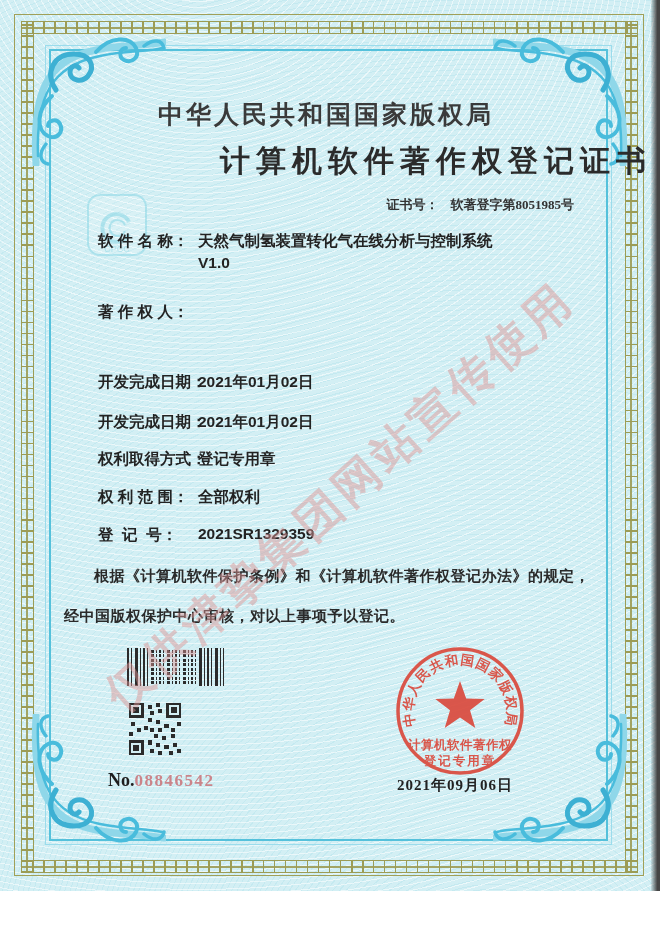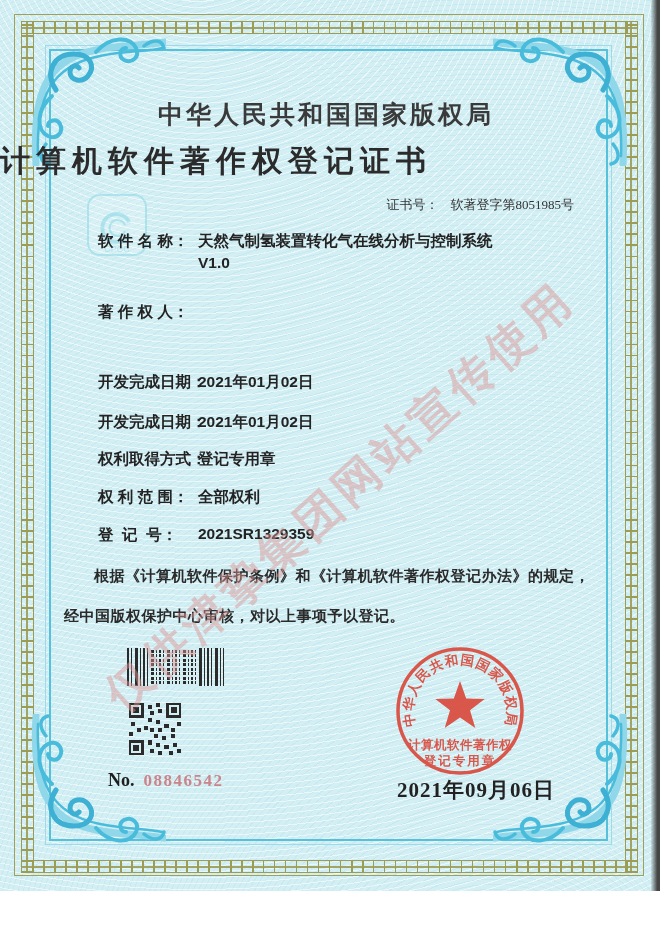--- a/index.html
+++ b/index.html
@@ -49,23 +49,23 @@
     border:2px solid var(--blue); }
   .corner{ position:absolute; width:140px; height:140px; }
   .corner.tl{ left:26px; top:26px; }
   .corner.tr{ left:493px; top:26px; transform:scaleX(-1); }
   .corner.bl{ left:26px; top:714px; transform:scaleY(-1); }
   .corner.br{ left:493px; top:714px; transform:scale(-1,-1); }
   .emblem{ position:absolute; left:85px; top:192px; width:64px; height:72px; opacity:.55; }
   
   .authority{ position:absolute; left:0; right:8px; top:98px; text-align:center;
     font-weight:bold; font-size:25px; letter-spacing:3px; color:#3a3a3a; }
-  .cert-title{ position:absolute; left:0; right:8px; top:141px; text-align:left;
+  .cert-title{ position:absolute; left:0; right:8px; top:141px; text-align:right;
     font-weight:bold; font-size:30px; letter-spacing:6px; color:#2b2b2b;font-family:Liberation Mono, monospace; }
-  .certno{ position:absolute; top:196px; right:86px; font-weight:normal; font-size:13px; color:#333; }
+  .certno{ position:absolute; top:196px; right:86px; font-weight:bold; font-size:13px; color:#333; }
   .certno .gap{ display:inline-block; width:12px; }
   
   .flabel,.fvalue{
     position:absolute; font-family:"Liberation Sans","DejaVu Sans",sans-serif;
     font-weight:bold; font-size:15.5px; color:var(--ink); white-space:pre;
   }
   .flabel{ left:82px;padding-left:16px; }
   .fvalue{ left:198px; }
   
   .para{ position:absolute; left:64px; top:556px; width:534px;
@@ -77,24 +77,24 @@
       #2b2b2b 0 2px, rgba(0,0,0,0) 2px 4px,
       #2b2b2b 4px 5px, rgba(0,0,0,0) 5px 8px,
       #2b2b2b 8px 11px, rgba(0,0,0,0) 11px 13px,
       #2b2b2b 13px 14px, rgba(0,0,0,0) 14px 16px); }
   .barcode .noise{ position:absolute; left:22%; top:0; width:52%; height:100%;
     background:repeating-linear-gradient(0deg,
       var(--bg) 0 2px, rgba(0,0,0,0) 2px 5px,
       var(--bg) 5px 6px, rgba(0,0,0,0) 6px 9px); }
   .qr{ position:absolute; left:129px; top:703px; width:52px; height:52px; }
   .serial{ position:absolute; left:108px; top:770px; font-weight:bold; font-size:18px; color:#1e1e1e; }
-  .serial .num{ color:#cb848a; font-size:17px; letter-spacing:1.5px; margin-left:9px; font-weight:600; }
+  .serial .num{ color:#cb848a; font-size:17px; letter-spacing:1.5px; font-weight:600; }
   
   .seal{ position:absolute; left:394px; top:645px; width:132px; height:132px; opacity:.92; }
-  .issue-date{ position:absolute; left:397px; top:776px; font-weight:bold; font-size:21px;
+  .issue-date{ position:absolute; left:397px; top:776px; font-weight:bold; font-size:15px;
     letter-spacing:1px; color:#222; }
   
   .watermark{ position:absolute; left:340px; top:497px;
     transform:translate(-50%,-50%) rotate(-42deg);
     font-weight:bold; font-size:46px; letter-spacing:5px; white-space:nowrap;
     color:rgba(219,148,148,.48); pointer-events:none; }
   
   .scan-edge{ position:absolute; left:651px; top:0; width:9px; height:891px;
     background:linear-gradient(90deg, rgba(70,70,70,.1), #454545 70%); }
 </style>

